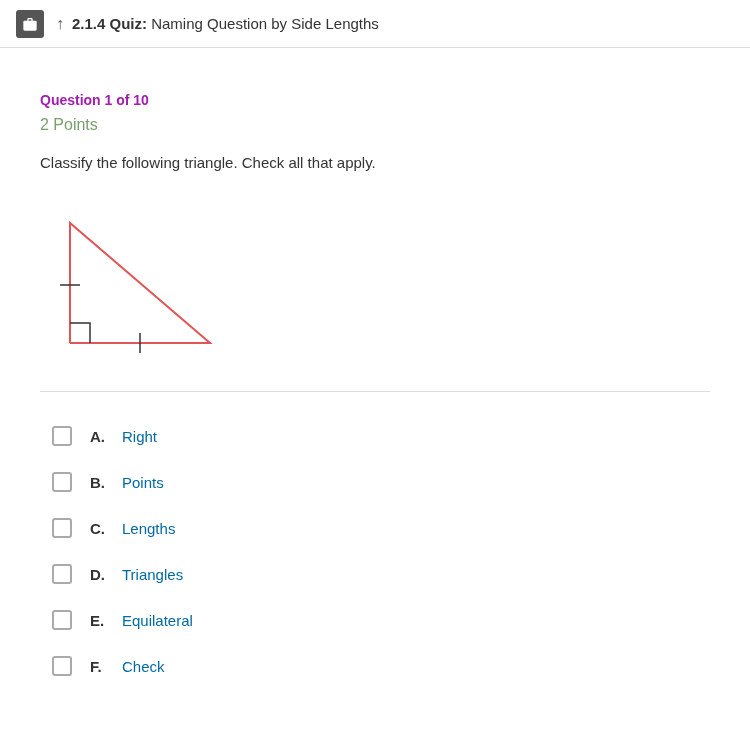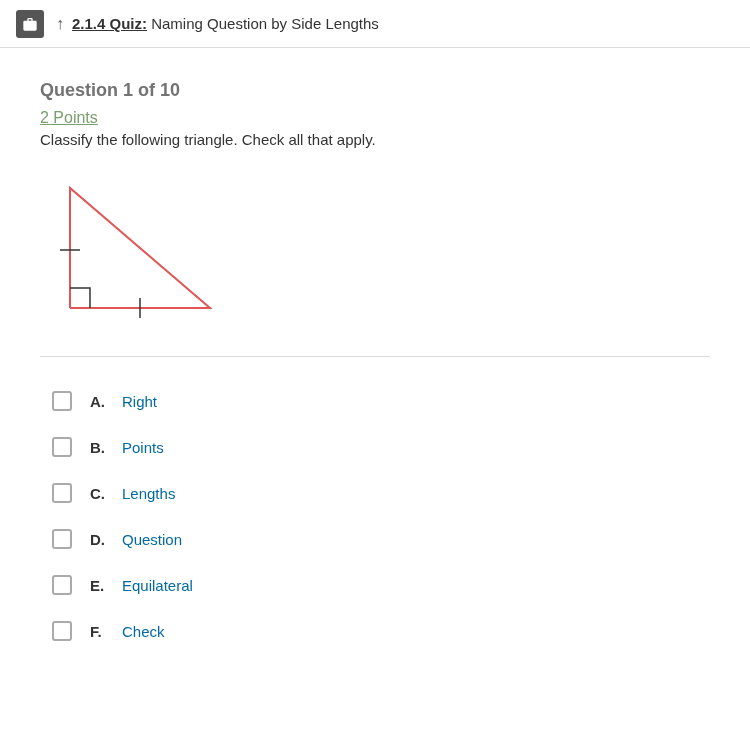--- a/index.html
+++ b/index.html
@@ -50,50 +50,49 @@
       margin-right: 8px;
     }
 
     .top-bar-title {
       font-size: 15px;
       color: #333;
     }
 
     .top-bar-title .bold {
       font-weight: bold;
-      text-decoration: underline;
     }
 
     
     .main-content {
       background: #ffffff;
       margin: 0;
       padding: 32px 40px 40px 40px;
       height: calc(750px - 48px);
       overflow-y: auto;
     }
 
     .question-header {
-      font-size: 18px;
+      font-size: 14px;
       font-weight: bold;
-      color: #737373;
+      color: #a21caf;
       margin-bottom: 8px;
+      margin-top: 12px;
     }
 
     .points {
       font-size: 16px;
       color: #7a9e6e;
-      margin-bottom: 4px;
-      text-decoration: underline;
+      margin-bottom: 20px;
     }
 
     .question-text {
       font-size: 15px;
       color: #333;
-      margin-bottom: 20px;
+      margin-bottom: 32px;
     }
 
     
     .triangle-container {
       margin-bottom: 24px;
     }
 
     
     .divider {
       border: none;
@@ -184,21 +183,21 @@
         <span class="answer-text">Points</span>
       </li>
       <li class="answer-item">
         <div class="checkbox"></div>
         <span class="answer-letter">C.</span>
         <span class="answer-text">Lengths</span>
       </li>
       <li class="answer-item">
         <div class="checkbox"></div>
         <span class="answer-letter">D.</span>
-        <span class="answer-text">Question</span>
+        <span class="answer-text">Triangles</span>
       </li>
       <li class="answer-item">
         <div class="checkbox"></div>
         <span class="answer-letter">E.</span>
         <span class="answer-text">Equilateral</span>
       </li>
       <li class="answer-item">
         <div class="checkbox"></div>
         <span class="answer-letter">F.</span>
         <span class="answer-text">Check</span>

